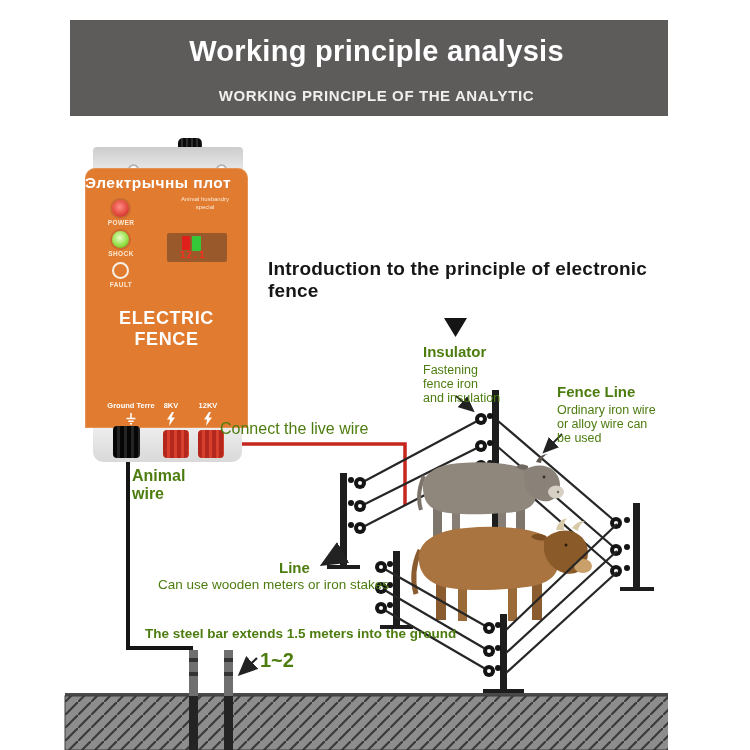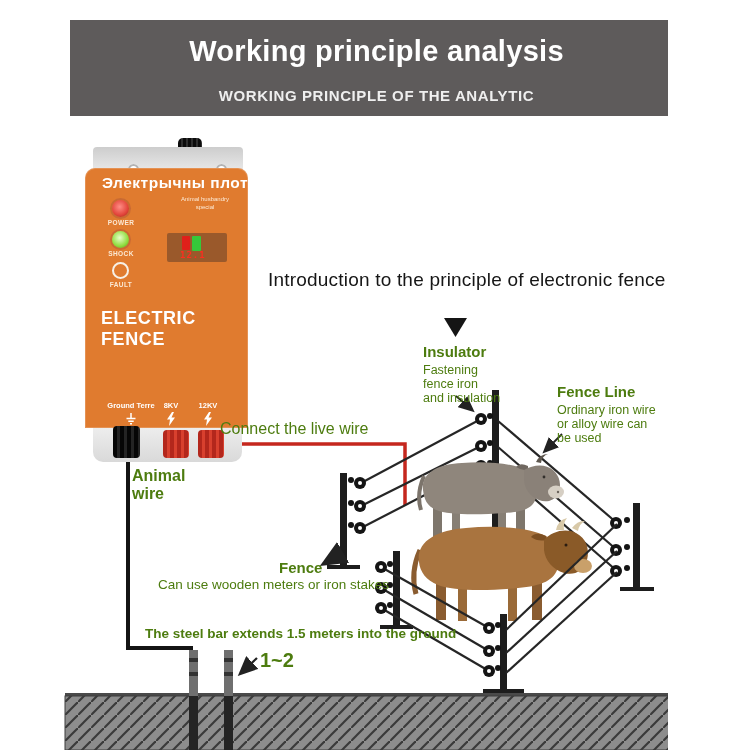--- a/index.html
+++ b/index.html
@@ -15,46 +15,46 @@
   
   .device{position:absolute;left:85px;top:135px;width:163px;height:327px}
   .d-flange{position:absolute;left:8px;top:12px;width:150px;height:26px;background:linear-gradient(#cdcdcd,#ebebeb);border-radius:4px}
   .d-hole{position:absolute;top:17px;width:11px;height:11px;border-radius:50%;background:#fff;box-shadow:inset 0 0 0 2px #b3b3b3}
   .d-hole.left{left:35px}.d-hole.right{left:123px}
   .d-knob{position:absolute;left:93px;top:3px;width:24px;height:32px;background:repeating-linear-gradient(90deg,#0c0c0c 0 3px,#2f2f2f 3px 5px);border-radius:5px 5px 2px 2px;border-bottom:2px solid #7a1f14}
   .d-btn{position:absolute;left:65px;top:21px;width:20px;height:13px;background:#101010;border-radius:3px 3px 0 0}
   .d-plug{position:absolute;left:47px;top:26px;width:12px;height:7px;background:#9a9a9a;border-radius:2px}
   .d-body{position:absolute;left:0;top:33px;width:163px;height:260px;background:#e07b2f;border-radius:10px 10px 0 0;box-shadow:inset 0 0 0 1px rgba(255,255,255,.18)}
   .d-bottom{position:absolute;left:8px;top:293px;width:149px;height:34px;background:linear-gradient(#ededed,#d9d9d9);border-radius:0 0 10px 10px}
-  .d-brand{position:absolute;left:0;top:39px;width:163px;text-align:right;color:#fff;font-size:15.5px;font-weight:600;letter-spacing:.5px}
+  .d-brand{position:absolute;left:0;top:39px;width:163px;text-align:left;color:#fff;font-size:15.5px;font-weight:600;letter-spacing:.5px}
   .d-tagline{position:absolute;left:90px;top:61px;width:60px;text-align:center;color:#fcead6;font-size:6px;line-height:1.25;white-space:pre-line}
   .led{position:absolute;left:27px;width:17px;height:17px;border-radius:50%}
   .led-power{top:65px;background:radial-gradient(circle at 45% 40%,#ff8d85,#e2443a 60%,#93261f);box-shadow:0 0 0 2px #c96a33}
   .led-shock{top:96px;background:radial-gradient(circle at 45% 40%,#e8ffc9,#8fdc3f 60%,#4f8c1d);box-shadow:0 0 0 2px #c96a33}
   .led-fault{top:127px;background:transparent;border:2.5px solid #f7f0e6;width:13px;height:13px}
   .led-label{position:absolute;left:11px;width:50px;text-align:center;color:#fbe9d4;font-size:6.5px;font-weight:600;letter-spacing:.4px}
   .ll-power{top:84px}.ll-shock{top:115px}.ll-fault{top:146px}
   .d-display{position:absolute;left:82px;top:98px;width:60px;height:29px;background:rgba(96,62,40,.55);border-radius:2px}
   .d-bar-red{position:absolute;left:15px;top:3px;width:8px;height:14px;background:#e0201a;border-radius:1px}
   .d-bar-green{position:absolute;left:25px;top:3px;width:9px;height:15px;background:#35c93a;border-radius:1px}
   .d-digits{position:absolute;left:13px;top:17px;font-family:"DejaVu Sans Mono",monospace;font-size:9px;font-weight:700;color:#ff2d1f;letter-spacing:1px}
-  .d-name{position:absolute;left:16px;width:163px;color:#fff;font-weight:800;letter-spacing:.6px;font-size:18px}
+  .d-name{position:absolute;left:0;width:163px;text-align:center;color:#fff;font-weight:800;letter-spacing:.6px;font-size:18px}
   .dn1{top:173px}.dn2{top:200px}
   .d-term-label{position:absolute;top:266px;color:#fff;font-size:7.5px;font-weight:700;text-align:center}
   .tl-ground{left:14px;width:64px}.tl-8kv{left:72px;width:28px}.tl-12kv{left:109px;width:28px}
   .d-sym{position:absolute;top:277px;width:14px;height:14px}
   .sym-ground{left:39px}.sym-8kv{left:79px}.sym-12kv{left:116px}
   .term-black{position:absolute;left:28px;top:291px;width:27px;height:32px;background:repeating-linear-gradient(90deg,#060606 0 4px,#242424 4px 7px);border-radius:4px}
   .term-red{position:absolute;top:295px;width:26px;height:28px;background:repeating-linear-gradient(90deg,#b3271c 0 4px,#d8402e 4px 7px);border-radius:4px}
   .term-red.r1{left:78px}.term-red.r2{left:113px}
 
   
   .lbl{position:absolute;color:#4d7c0f}
   .pre{white-space:pre-line}
-  #heading{left:268px;top:269px;font-size:19px;font-weight:400;letter-spacing:.2px;color:#161616}
+  #heading{left:268px;top:258px;font-size:19px;font-weight:700;letter-spacing:.2px;color:#161616}
   #insulator-title{left:423px;top:343px;font-size:15px;font-weight:700}
   #insulator-desc{left:423px;top:363px;font-size:12.5px;font-weight:500;line-height:1.12}
   #fence-title{left:557px;top:383px;font-size:15px;font-weight:700}
   #fence-desc{left:557px;top:403px;font-size:12.5px;font-weight:500;line-height:1.12}
   #live-wire{left:220px;top:420px;font-size:16px;font-weight:400}
   #ground-wire{left:132px;top:467px;font-size:16px;font-weight:700;line-height:1.15}
   #pile-title{left:279px;top:559px;font-size:15px;font-weight:700}
   #pile-desc{left:158px;top:577px;font-size:13.5px;font-weight:500}
   #steel-bar{left:145px;top:626px;font-size:13.5px;font-weight:600}
   #depth{left:260px;top:649px;font-size:20px;font-weight:600}
@@ -283,18 +283,18 @@
   <div class="lbl pre" id="insulator-desc">Fastening
 fence iron
 and insulation</div>
   <div class="lbl" id="fence-title">Fence Line</div>
   <div class="lbl pre" id="fence-desc">Ordinary iron wire
 or alloy wire can
 be used</div>
   <div class="lbl" id="live-wire">Connect the live wire</div>
   <div class="lbl pre" id="ground-wire">Animal
 wire</div>
-  <div class="lbl" id="pile-title">Fence</div>
+  <div class="lbl" id="pile-title">Line</div>
   <div class="lbl" id="pile-desc">Can use wooden meters or iron stakes</div>
   <div class="lbl" id="steel-bar">The steel bar extends 1.5 meters into the ground</div>
   <div class="lbl" id="depth">1~2</div>
 
 </div>
 
 </body></html>

